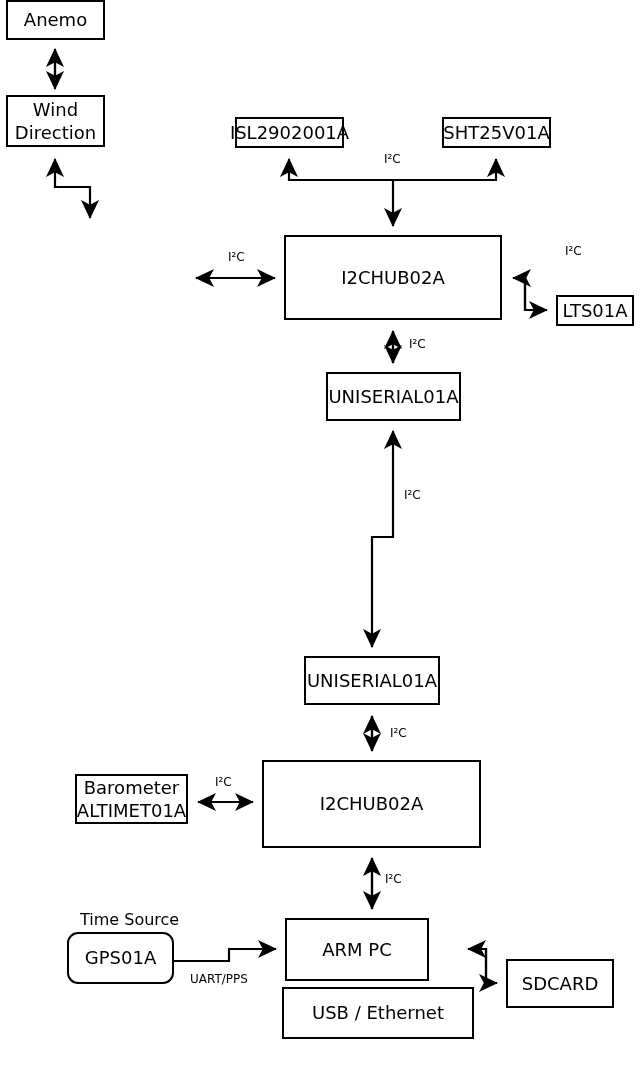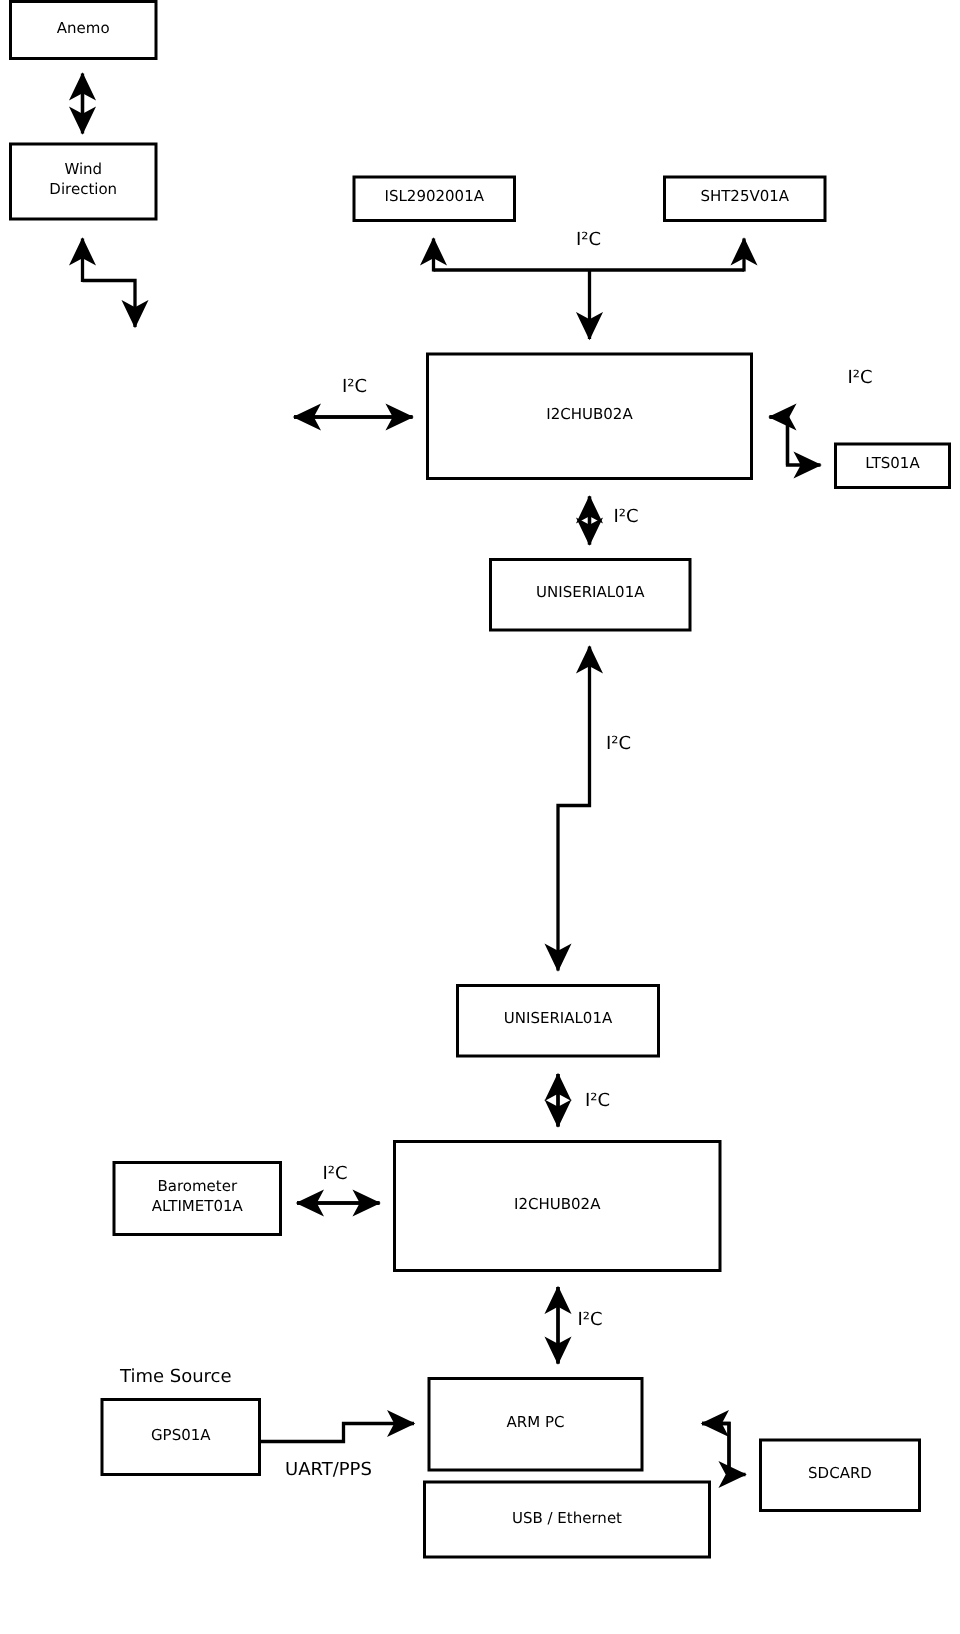--- a/index.html
+++ b/index.html
@@ -28,41 +28,41 @@
   .node {
     position: absolute;
     box-sizing: border-box;
     border: 2px solid #000000;
     background: #ffffff;
     display: flex;
     align-items: center;
     justify-content: center;
     text-align: center;
     color: #000000;
-    font-size: 10px;
+    font-size: 18px;
     line-height: 1.28;
     z-index: 2;
   }
   .node .lbl {
     white-space: pre-line;
     display: block;
     padding: 0 3px;
   }
   .edge-label {
     position: absolute;
     color: #000000;
     font-size: 12px;
     white-space: nowrap;
     z-index: 3;
     background: transparent;
   }
   .free-label {
     position: absolute;
     color: #000000;
-    font-size: 12px;
+    font-size: 16px;
     white-space: nowrap;
     z-index: 3;
   }
 </style>
 </head>
 <body>
 
 <div id="canvas">
 
   <svg id="wires" width="640" height="1089" viewBox="0 0 640 1089" xmlns="http://www.w3.org/2000/svg">
@@ -151,21 +151,21 @@
 
   <div class="node" style="left:75px;top:774px;width:113px;height:50px;">
     <span class="lbl">Barometer
 ALTIMET01A</span>
   </div>
 
   <div class="node" style="left:262px;top:760px;width:219px;height:88px;">
     <span class="lbl">I2CHUB02A</span>
   </div>
 
-  <div class="node" style="left:67px;top:932px;width:107px;height:52px;">
+  <div class="node" style="left:67px;top:932px;width:107px;height:52px;border-radius:11px;">
     <span class="lbl">GPS01A</span>
   </div>
 
   <div class="node" style="left:285px;top:918px;width:144px;height:63px;">
     <span class="lbl">ARM PC</span>
   </div>
 
   <div class="node" style="left:506px;top:959px;width:108px;height:49px;">
     <span class="lbl">SDCARD</span>
   </div>

